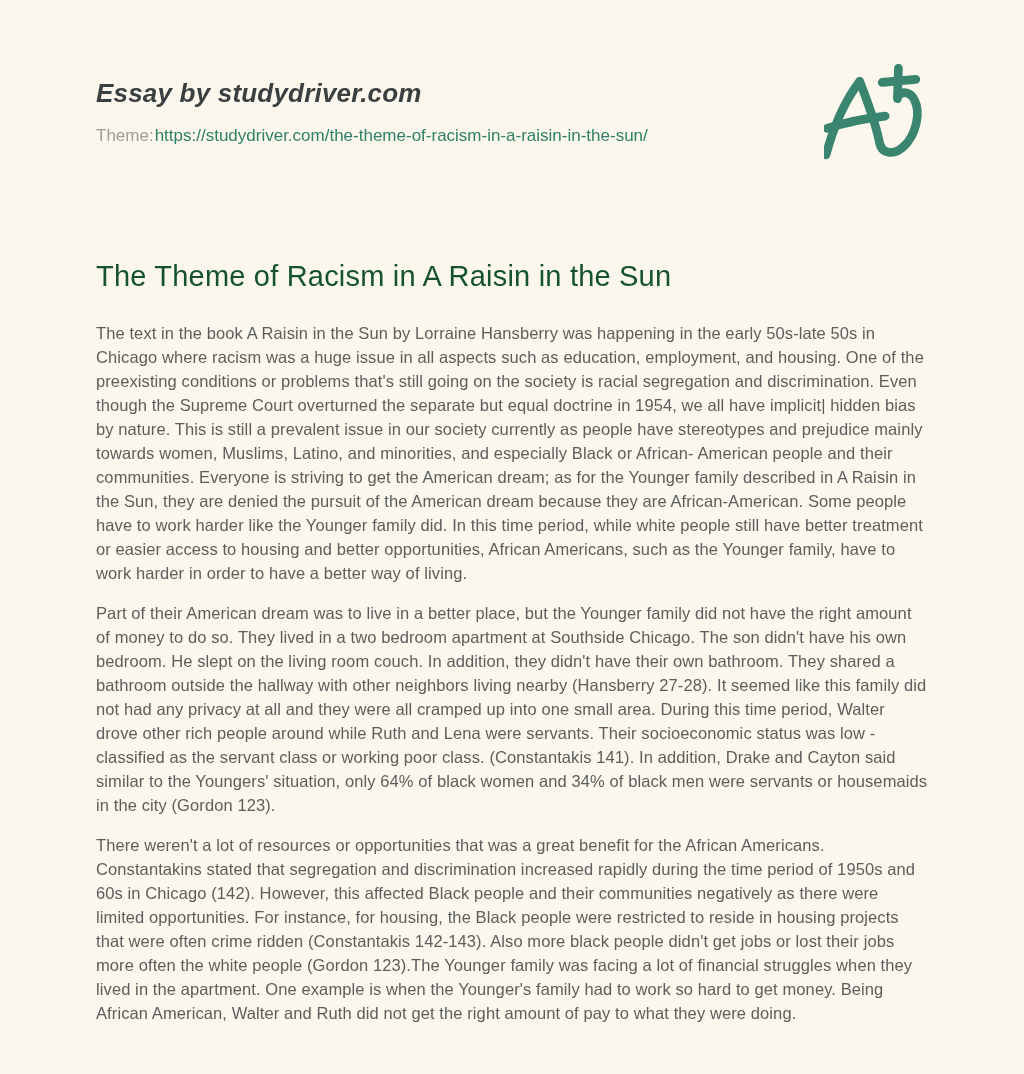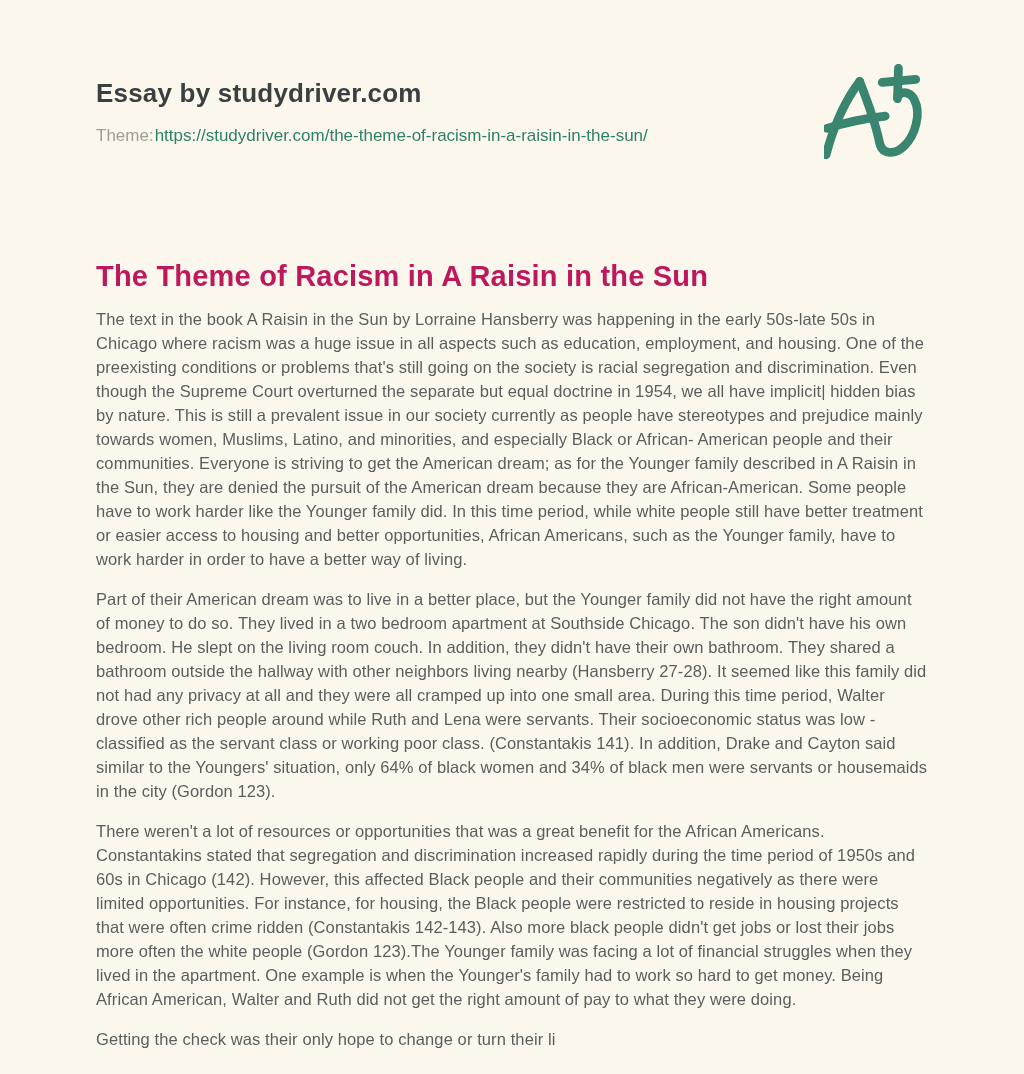--- a/index.html
+++ b/index.html
@@ -17,20 +17,21 @@
     height: 1074px;
     padding: 78px 96px 0 96px;
   }
   .essay-by {
     margin: 0;
     font-size: 26px;
     line-height: 30px;
     font-weight: 700;
     color: #3A3F41;
     letter-spacing: 0.2px;
+    font-style: italic;
   }
   .source-line {
     margin-top: 18px;
     font-size: 17px;
     line-height: 20px;
     color: #A19D94;
   }
   .source-link {
     color: #2F8068;
     text-decoration: none;
@@ -41,26 +42,26 @@
     position: absolute;
     top: 64px;
     left: 824px;
     width: 102px;
     height: 96px;
   }
   .article-title {
     margin: 112px 0 0 0;
     font-size: 29px;
     line-height: 36px;
-    font-weight: 700;
-    color: #be185d;
+    font-weight: 400;
+    color: #14532d;
     letter-spacing: 0.2px;
   }
   .article-body {
-    margin-top: 13px;
+    margin-top: 27px;
     max-width: 833px;
   }
   .article-body p {
     margin: 0 0 16px 0;
     font-size: 16.5px;
     line-height: 24px;
     color: #5B5E5D;
     letter-spacing: 0.1px;
   }
 </style>
@@ -82,16 +83,15 @@
     <path d="M73,3 L72,33"></path>
     <path d="M57,17 L90,14"></path>
   </svg>
 
   <h2 class="article-title">The Theme of Racism in A Raisin in the Sun</h2>
 
   <div class="article-body">
     <p>The text in the book A Raisin in the Sun by Lorraine Hansberry was happening in the early 50s-late 50s in Chicago where racism was a huge issue in all aspects such as education, employment, and housing. One of the preexisting conditions or problems that's still going on the society is racial segregation and discrimination. Even though the Supreme Court overturned the separate but equal doctrine in 1954, we all have implicit| hidden bias by nature. This is still a prevalent issue in our society currently as people have stereotypes and prejudice mainly towards women, Muslims, Latino, and minorities, and especially Black or African- American people and their communities. Everyone is striving to get the American dream; as for the Younger family described in A Raisin in the Sun, they are denied the pursuit of the American dream because they are African-American. Some people have to work harder like the Younger family did. In this time period, while white people still have better treatment or easier access to housing and better opportunities, African Americans, such as the Younger family, have to work harder in order to have a better way of living.</p>
     <p>Part of their American dream was to live in a better place, but the Younger family did not have the right amount of money to do so. They lived in a two bedroom apartment at Southside Chicago. The son didn't have his own bedroom. He slept on the living room couch. In addition, they didn't have their own bathroom. They shared a bathroom outside the hallway with other neighbors living nearby (Hansberry 27-28). It seemed like this family did not had any privacy at all and they were all cramped up into one small area. During this time period, Walter drove other rich people around while Ruth and Lena were servants. Their socioeconomic status was low - classified as the servant class or working poor class. (Constantakis 141). In addition, Drake and Cayton said similar to the Youngers' situation, only 64% of black women and 34% of black men were servants or housemaids in the city (Gordon 123).</p>
     <p>There weren't a lot of resources or opportunities that was a great benefit for the African Americans. Constantakins stated that segregation and discrimination increased rapidly during the time period of 1950s and 60s in Chicago (142). However, this affected Black people and their communities negatively as there were limited opportunities. For instance, for housing, the Black people were restricted to reside in housing projects that were often crime ridden (Constantakis 142-143). Also more black people didn't get jobs or lost their jobs more often the white people (Gordon 123).The Younger family was facing a lot of financial struggles when they lived in the apartment. One example is when the Younger's family had to work so hard to get money. Being African American, Walter and Ruth did not get the right amount of pay to what they were doing.</p>
-    <p>Getting the check was their only hope to change or turn their li</p>
   </div>
 
 </div>
 
 </body></html>

